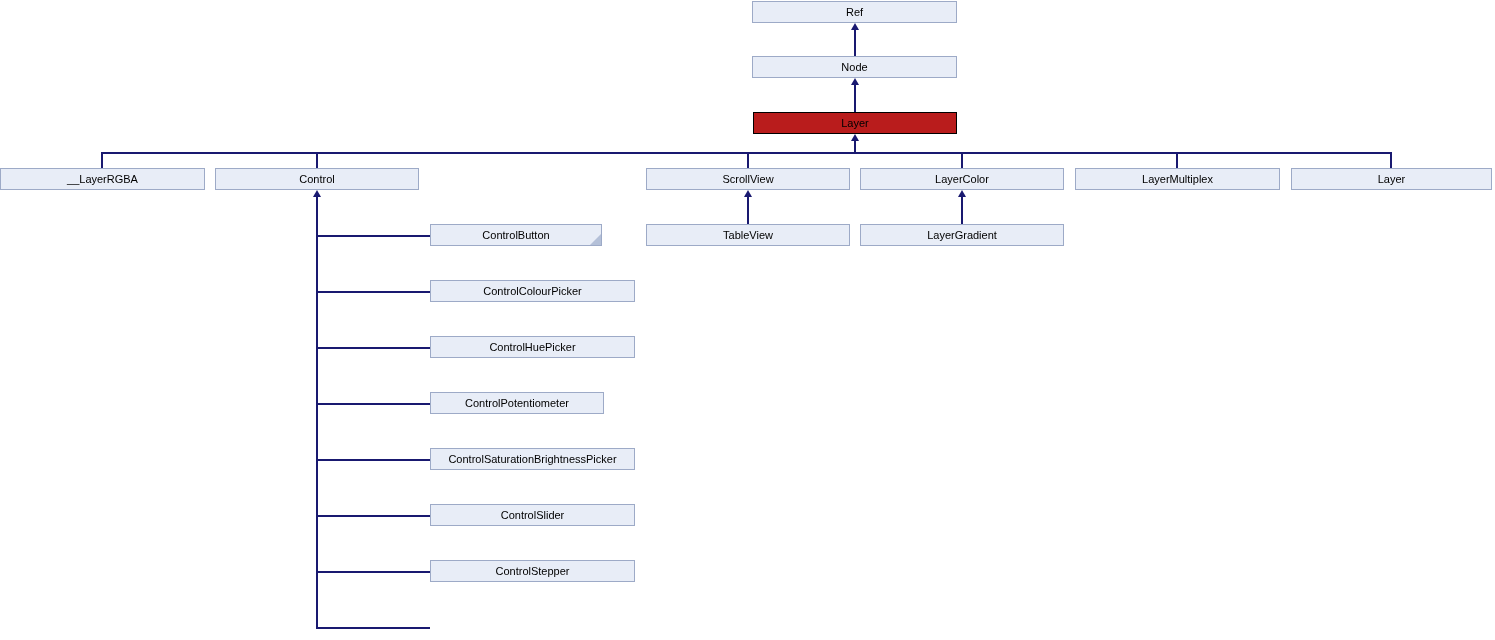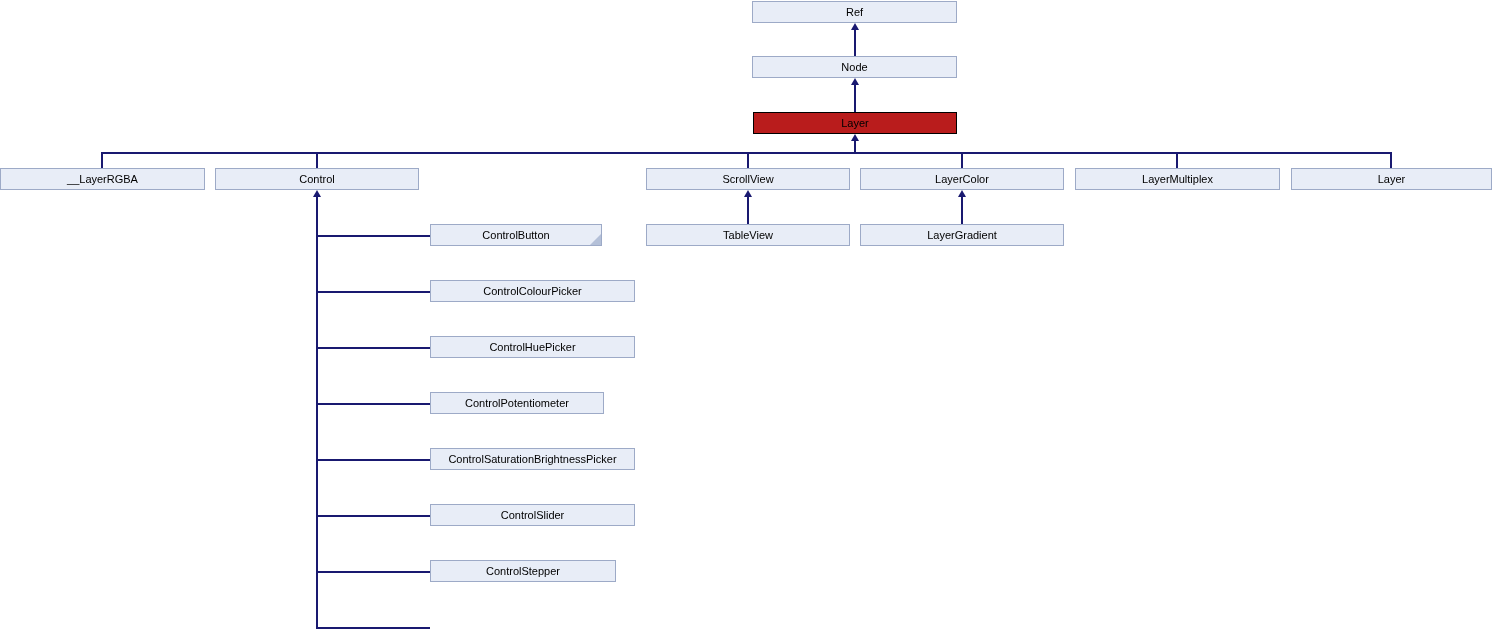--- a/index.html
+++ b/index.html
@@ -118,21 +118,21 @@
   </div>
 
   <div class="node" style="left:430px;top:448px;width:205px">
     <span class="lbl">ControlSaturationBrightnessPicker</span>
   </div>
 
   <div class="node" style="left:430px;top:504px;width:205px">
     <span class="lbl">ControlSlider</span>
   </div>
 
-  <div class="node" style="left:430px;top:560px;width:186px">
+  <div class="node" style="left:430px;top:560px;width:205px">
     <span class="lbl">ControlStepper</span>
   </div>
 
 
   <div class="arrow" style="left:851px;top:23px"></div>
   <div class="vline" style="left:854px;top:29px;height:27px"></div>
 
   <div class="arrow" style="left:851px;top:78px"></div>
   <div class="vline" style="left:854px;top:84px;height:28px"></div>
 

